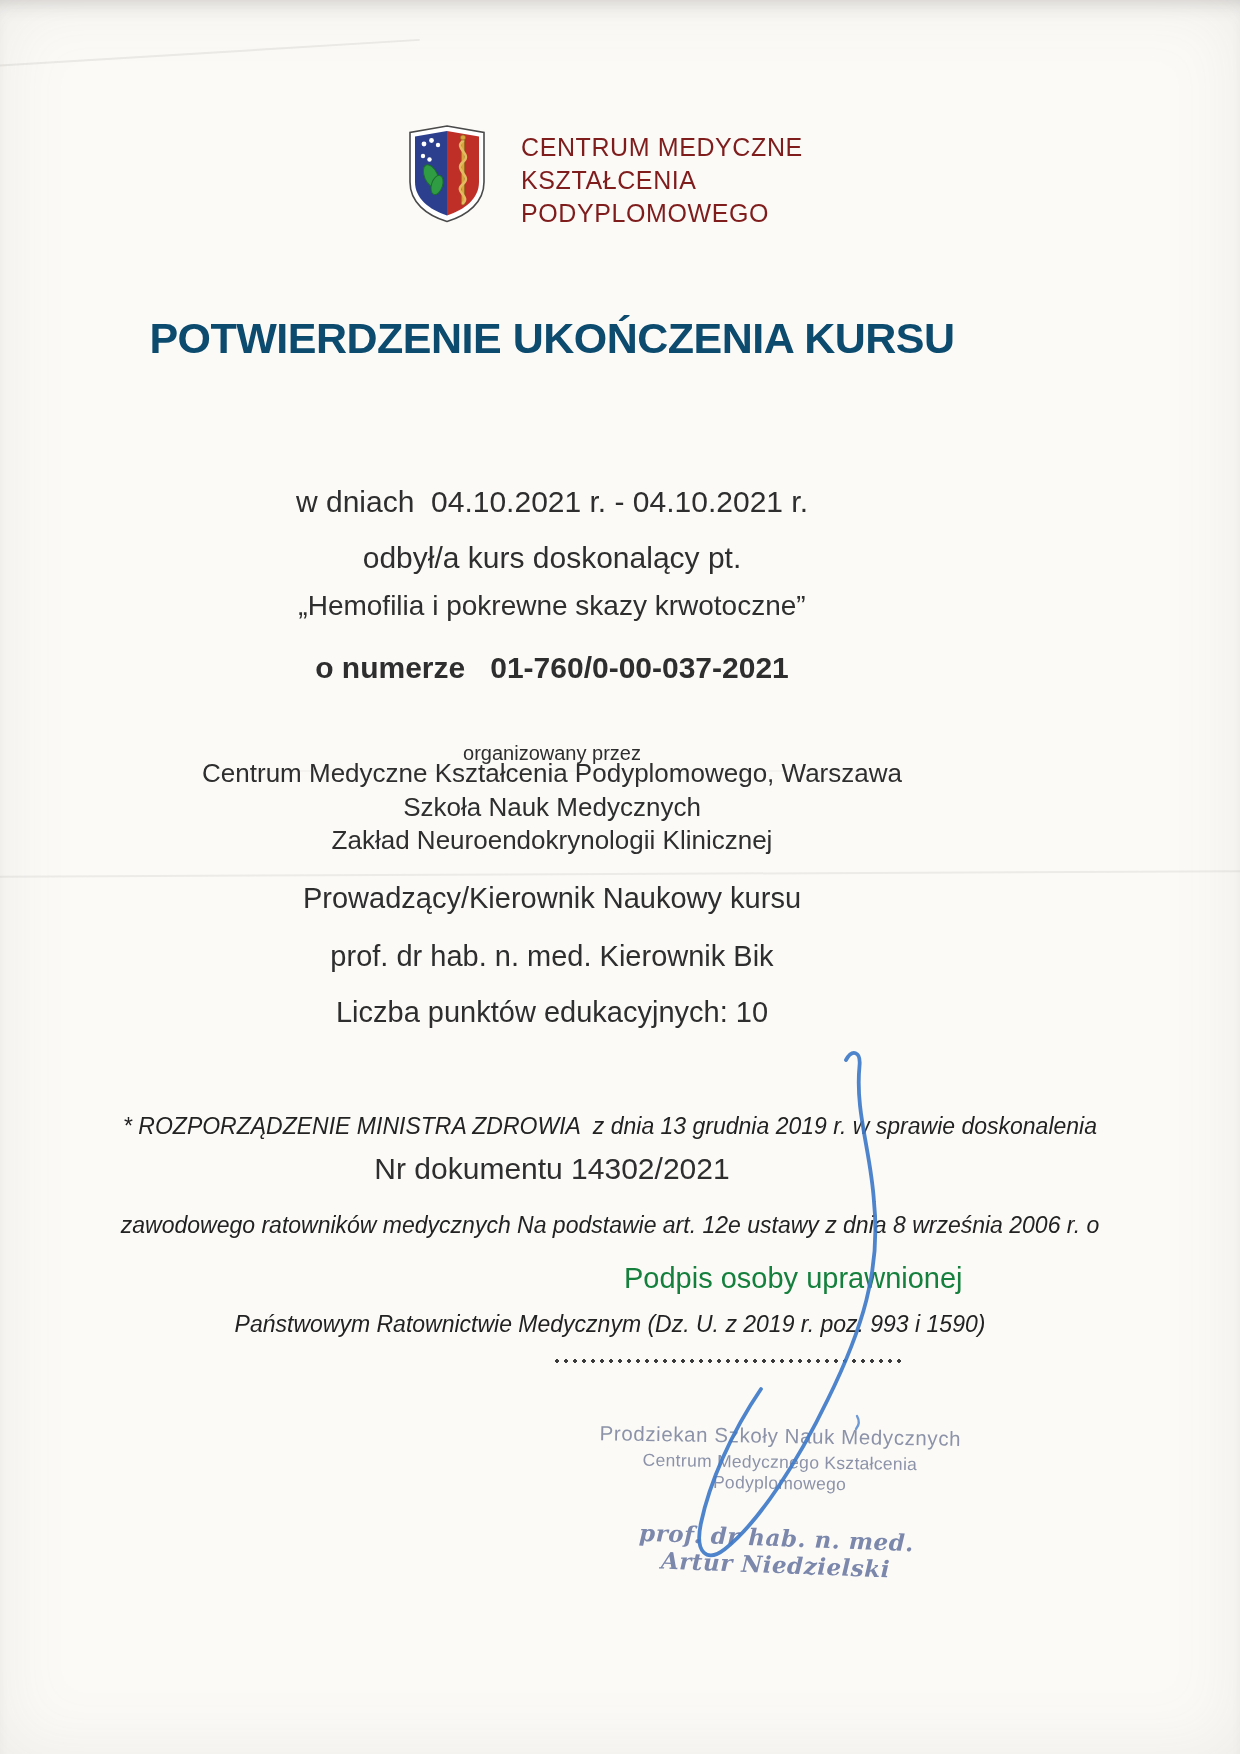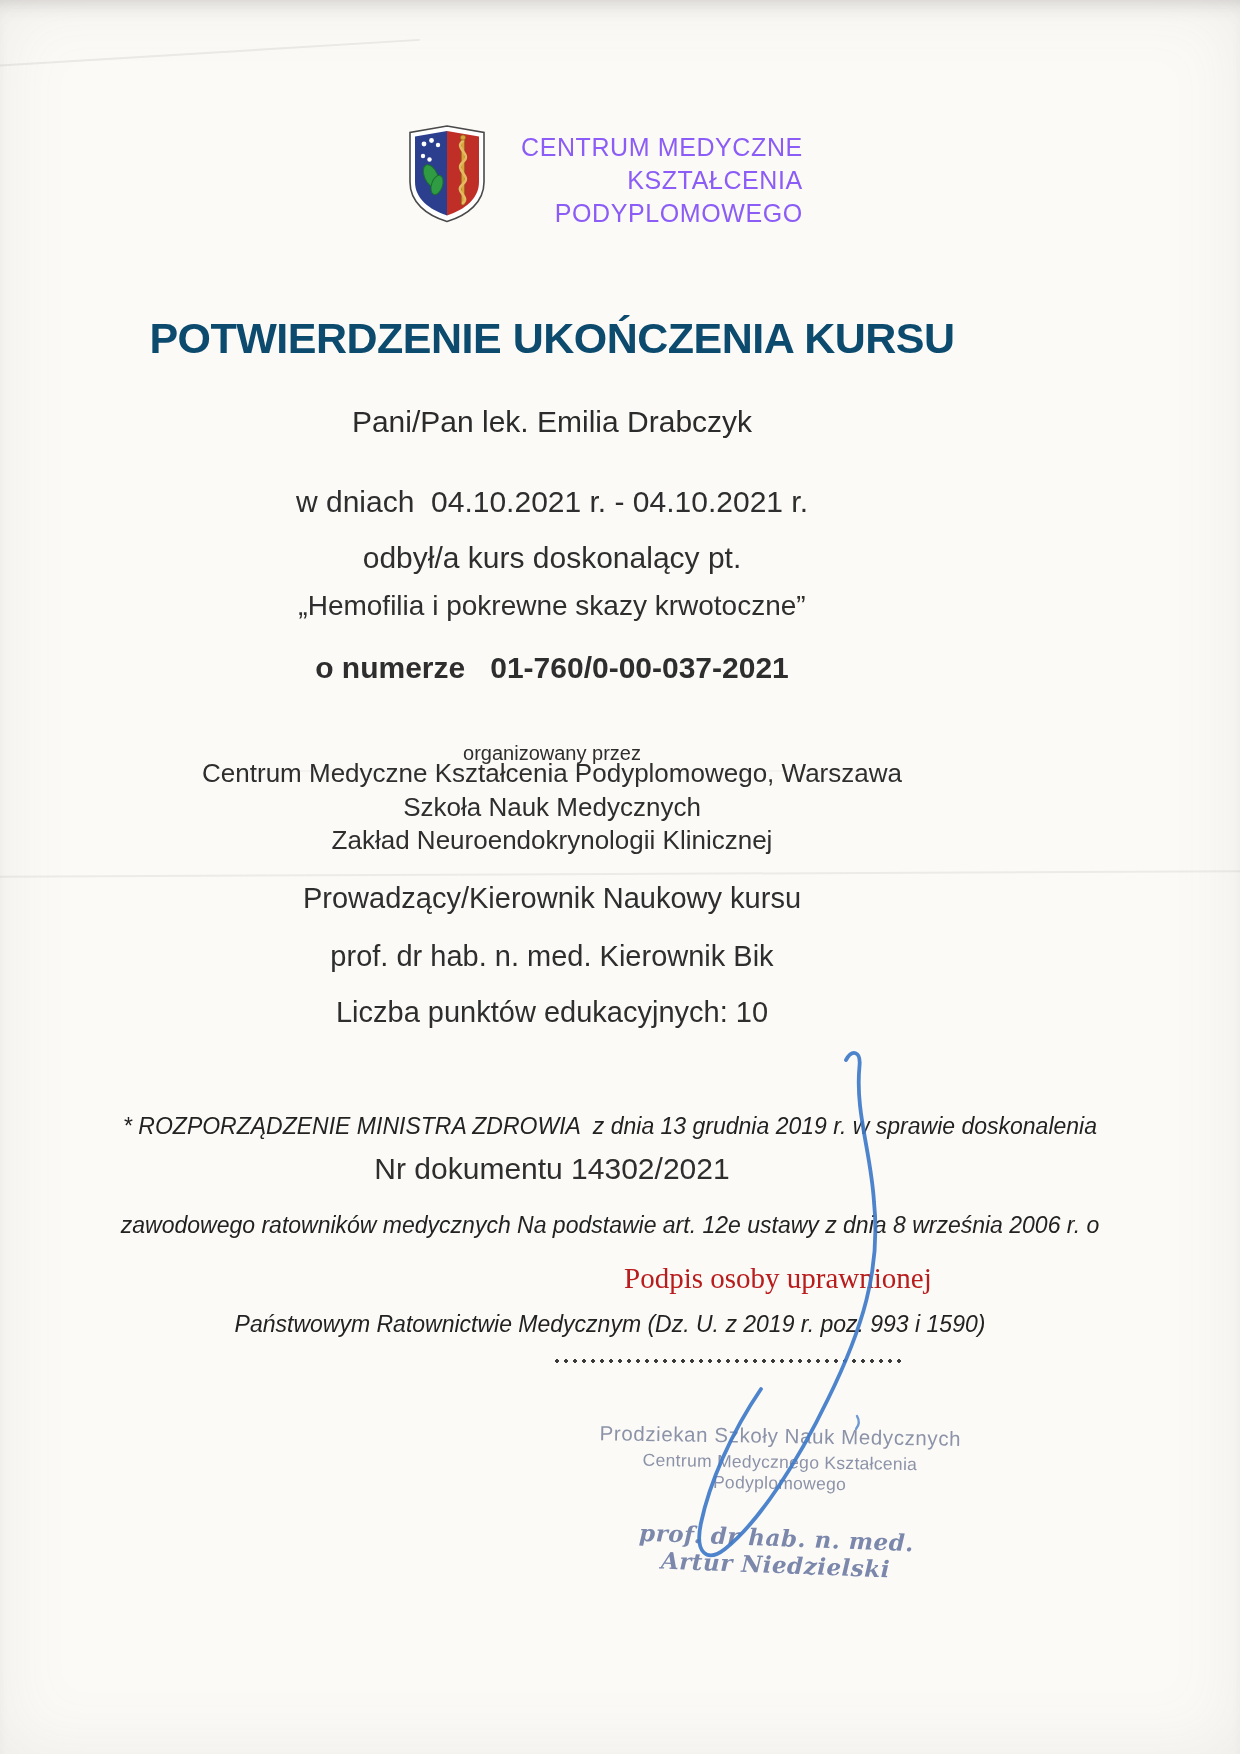--- a/index.html
+++ b/index.html
@@ -18,38 +18,38 @@
   .crease.mid{top:873px;left:0;width:1240px;transform:rotate(-.25deg);opacity:.45;}
   .crease.low{top:770px;left:240px;width:620px;opacity:.22;}
 
   .cline{position:absolute;left:2px;width:1100px;text-align:center;}
   .pre{white-space:pre-wrap;}
 
   .logo-shield{position:absolute;left:406px;top:124px;width:82px;height:100px;}
   .logo-text{
     position:absolute;left:521px;top:131px;
     font-size:25px;line-height:33px;letter-spacing:.6px;
-    color:#8b5cf6;text-align:right;
+    color:#7f1d1d;text-align:left;
   }
 
   .title{top:314px;font-size:43px;font-weight:bold;color:#0c4a6e;letter-spacing:-.5px;}
   .recipient{top:405px;font-size:30px;color:#2b2b2b;}
   .dates{top:485px;font-size:30px;text-align:center;}
   .completion{top:541px;font-size:30px;}
   .course-title{top:590px;font-size:28px;}
   .numer{top:651px;font-size:30px;font-weight:bold;}
   .orglabel{top:742px;font-size:20px;}
   .orglines{top:757px;font-size:26px;line-height:33.5px;}
   .leader-label{top:882px;font-size:29px;}
   .leader-name{top:940px;font-size:29px;}
   .points{top:996px;font-size:29px;}
   .footnote{top:1044px;left:40px;width:1140px;font-size:23px;font-style:italic;line-height:33px;color:#222;}
   .docnum{top:1152px;font-size:30px;}
 
-  .podpis{position:absolute;left:624px;top:1262px;font-size:29px;color:#b91c1c;font-family:Liberation Serif, serif;}
+  .podpis{position:absolute;left:624px;top:1262px;font-size:29px;color:#15803d;}
   .dotline{
     position:absolute;left:554px;top:1358px;width:352px;height:6px;
     background-image:radial-gradient(circle at 3px 3px, #3a3a3a 1.7px, rgba(0,0,0,0) 2.1px);
     background-size:9px 6px;background-repeat:repeat-x;
   }
   .stamp{
     position:absolute;left:575px;top:1424px;width:410px;text-align:center;
     transform:rotate(.9deg);color:#8c93a8;
   }
   .stamp .l1{font-size:20.5px;letter-spacing:.6px;}
@@ -94,21 +94,20 @@
     </g>
   </svg>
 
   <div class="logo-text">
     <div>CENTRUM MEDYCZNE</div>
     <div>KSZTAŁCENIA</div>
     <div>PODYPLOMOWEGO</div>
   </div>
 
   <div class="cline title">POTWIERDZENIE UKOŃCZENIA KURSU</div>
-  <div class="cline recipient">Pani/Pan lek. Emilia Drabczyk</div>
   <div class="cline dates pre">w dniach  04.10.2021 r. - 04.10.2021 r.</div>
   <div class="cline completion">odbył/a kurs doskonalący pt.</div>
   <div class="cline course-title">„Hemofilia i pokrewne skazy krwotoczne”</div>
   <div class="cline numer pre">o numerze   01-760/0-00-037-2021</div>
   <div class="cline orglabel">organizowany przez</div>
 
   <div class="cline orglines">
     <div>Centrum Medyczne Kształcenia Podyplomowego, Warszawa</div>
     <div>Szkoła Nauk Medycznych</div>
     <div>Zakład Neuroendokrynologii Klinicznej</div>

